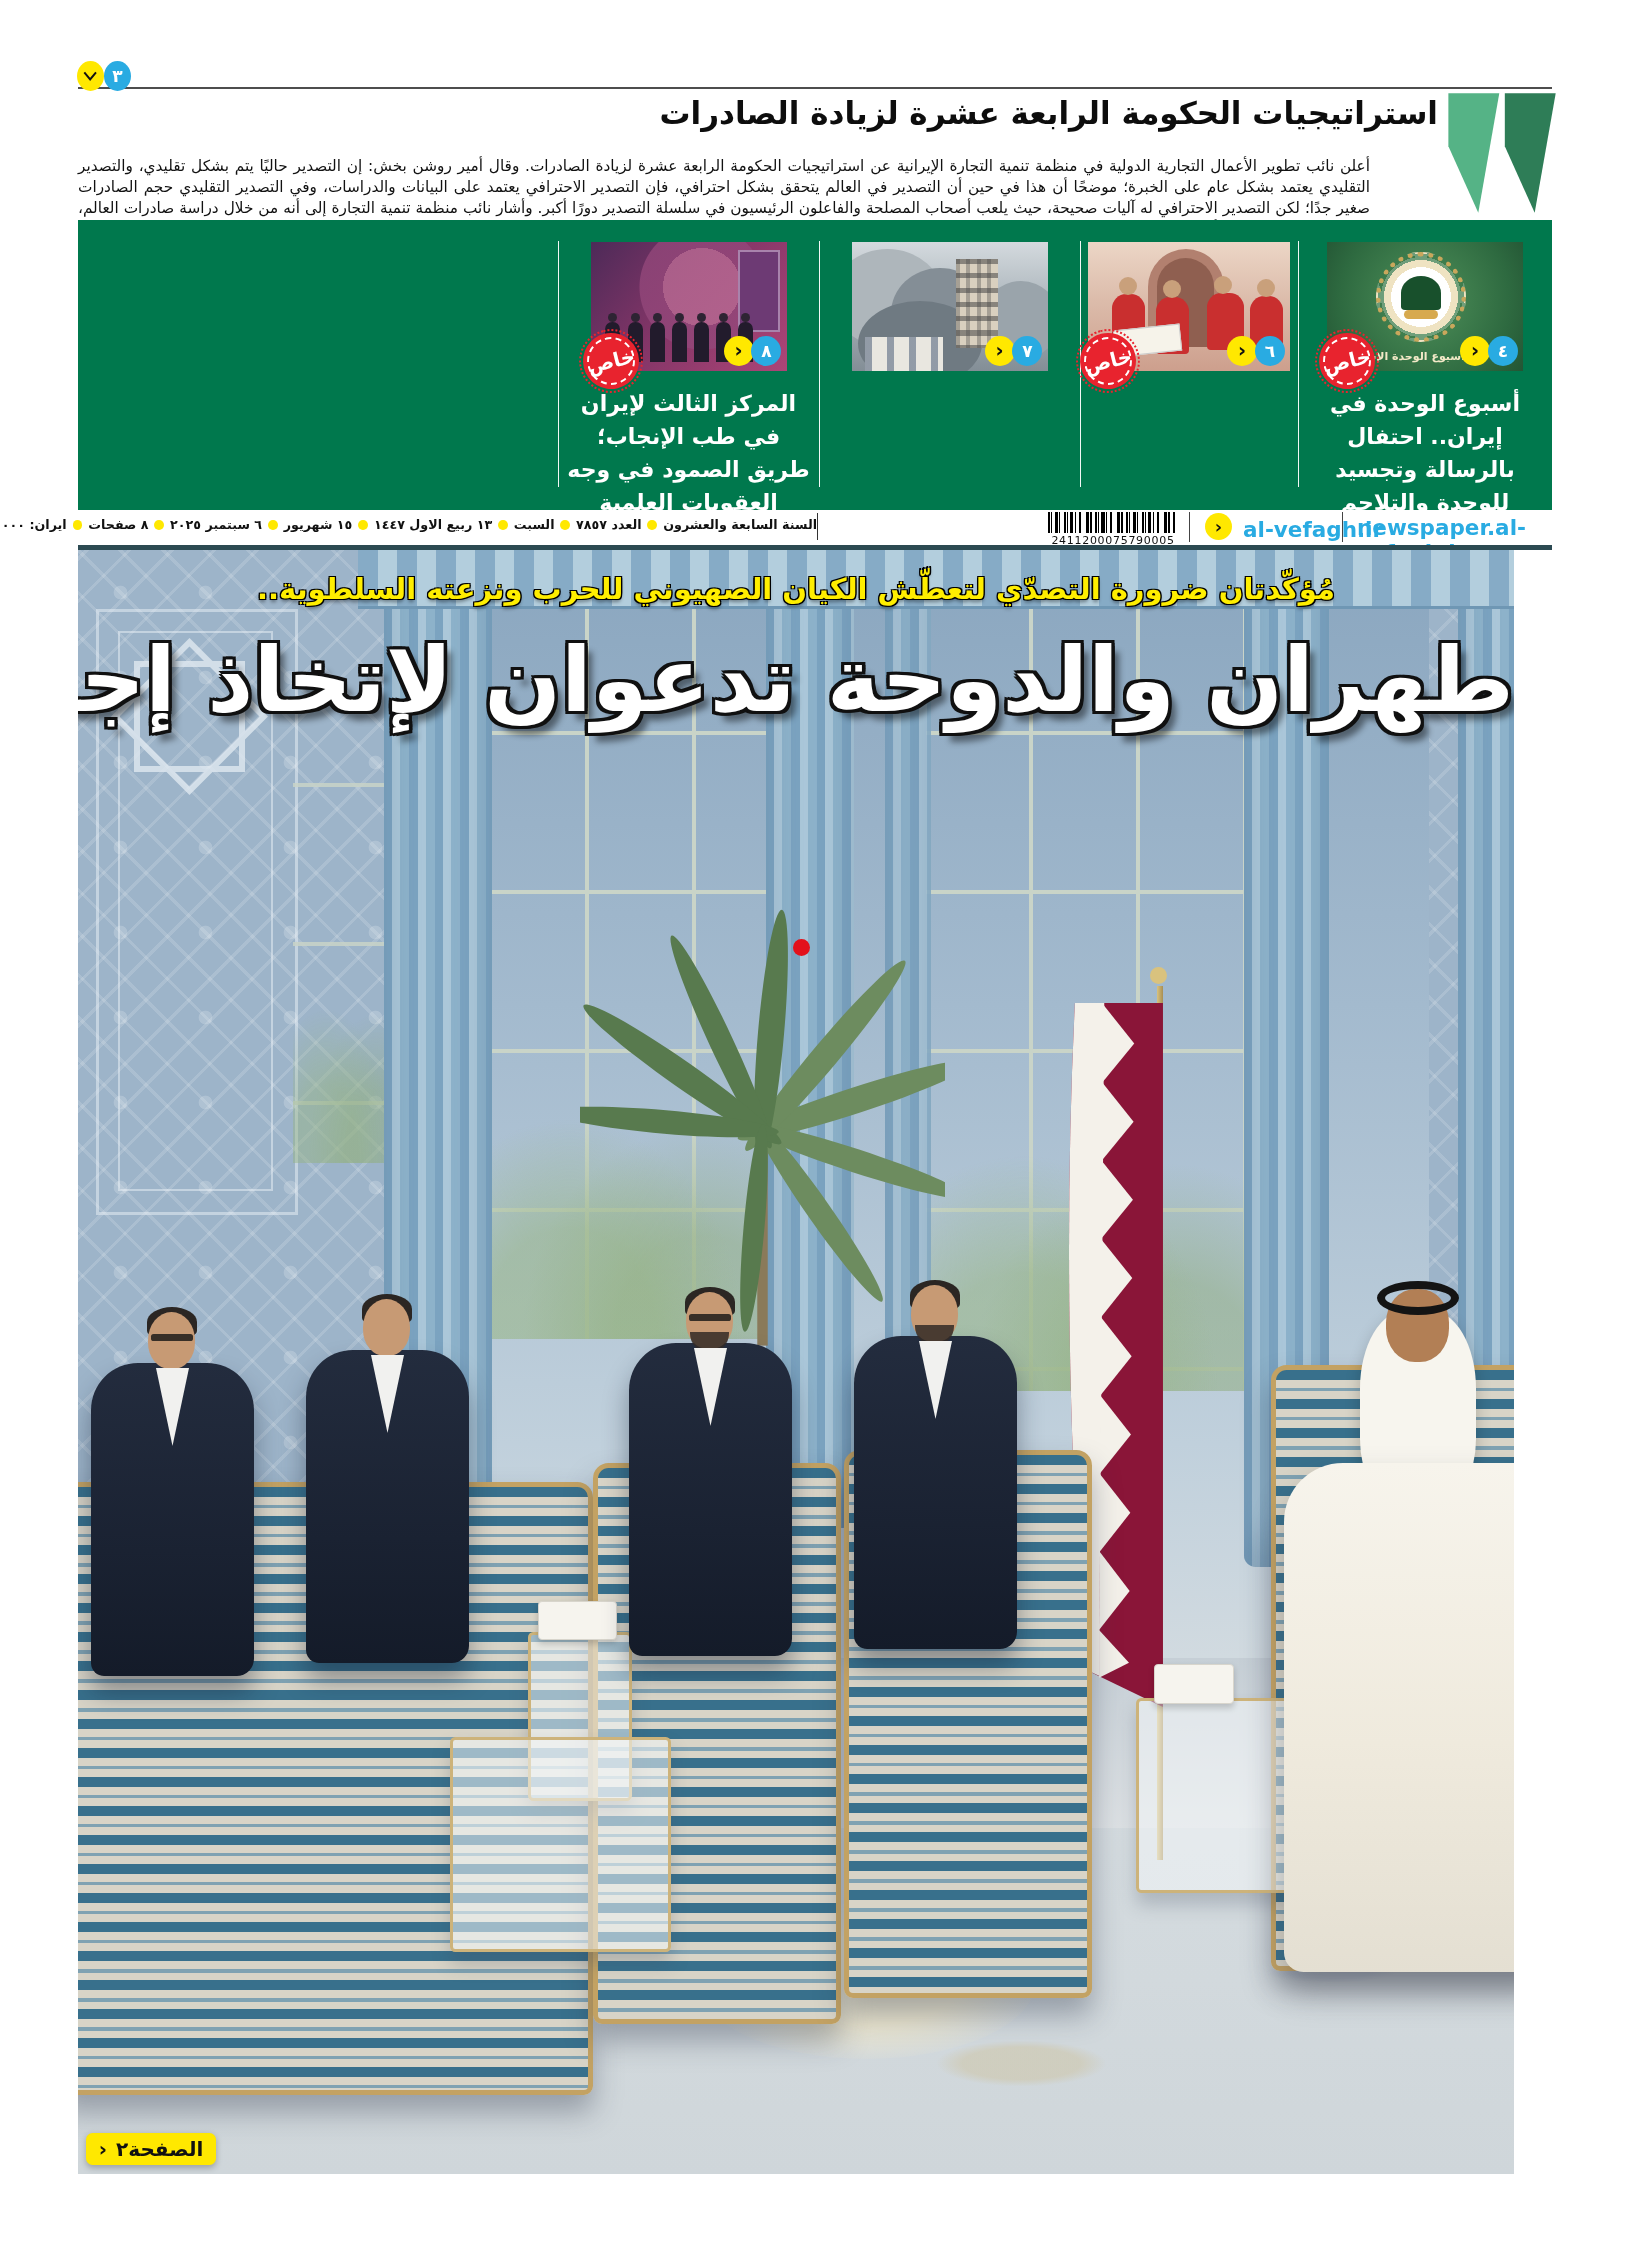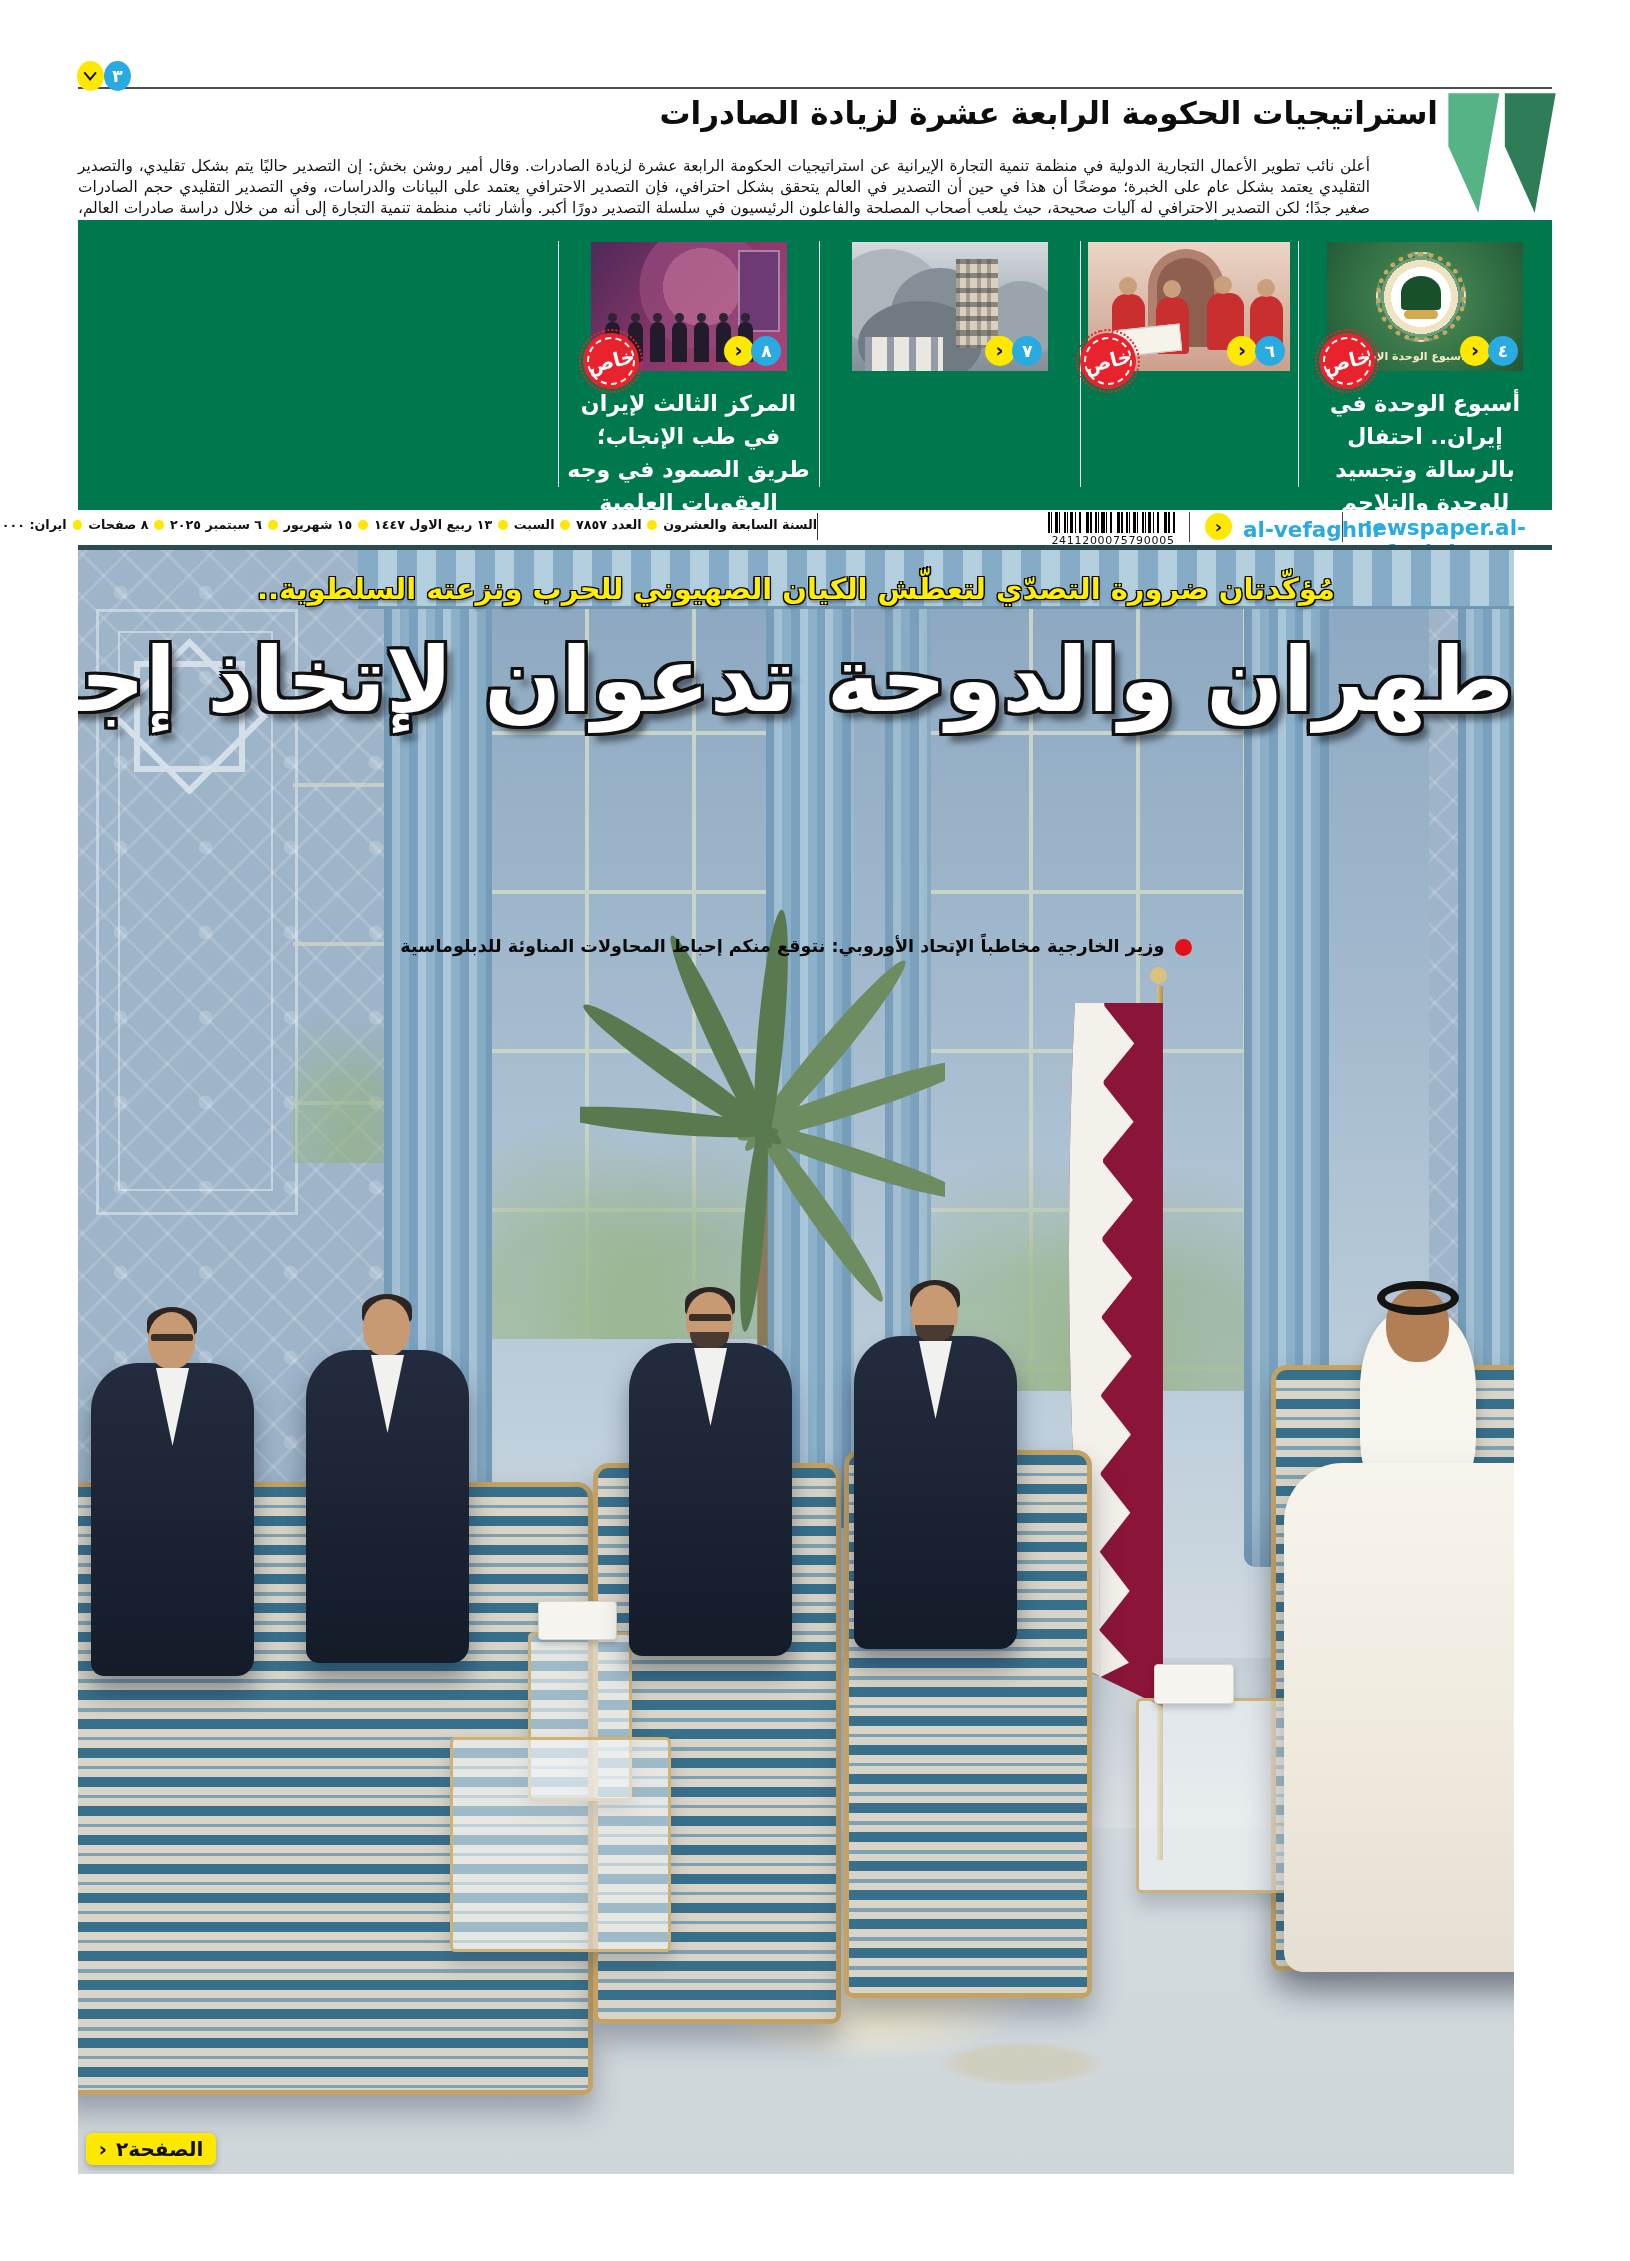--- a/index.html
+++ b/index.html
@@ -393,21 +393,21 @@
     <div class="ph emir" style="left:1219px;top:717px;width:274px;height:717px;">
       <div class="edrape"></div>
         <div class="eface"></div>
         <div class="agal"></div>
         <div class="erobe"></div>
     </div>
 
     <div class="ph kicker">مُؤكّدتان ضرورة التصدّي لتعطّش الكيان الصهيوني للحرب ونزعته السلطوية..</div>
     <div class="ph bigline h-line1">طهران والدوحة تدعوان لإتخاذ إجراء</div>
     <div class="ph subhead">
-      <span class="red-bullet"></span><span>وزير الخارجية مخاطباً الإتحاد الأوروبي: نتوقع منكم إحباط المحاولات المناوئة للدبلوماسية</span>
+      <span class="red-bullet"></span>
     </div>
 
     <div class="ph page-badge">
       <span>الصفحة٢</span>
       <span>‹</span>
     </div>
   </div>
 
 </div>
 

